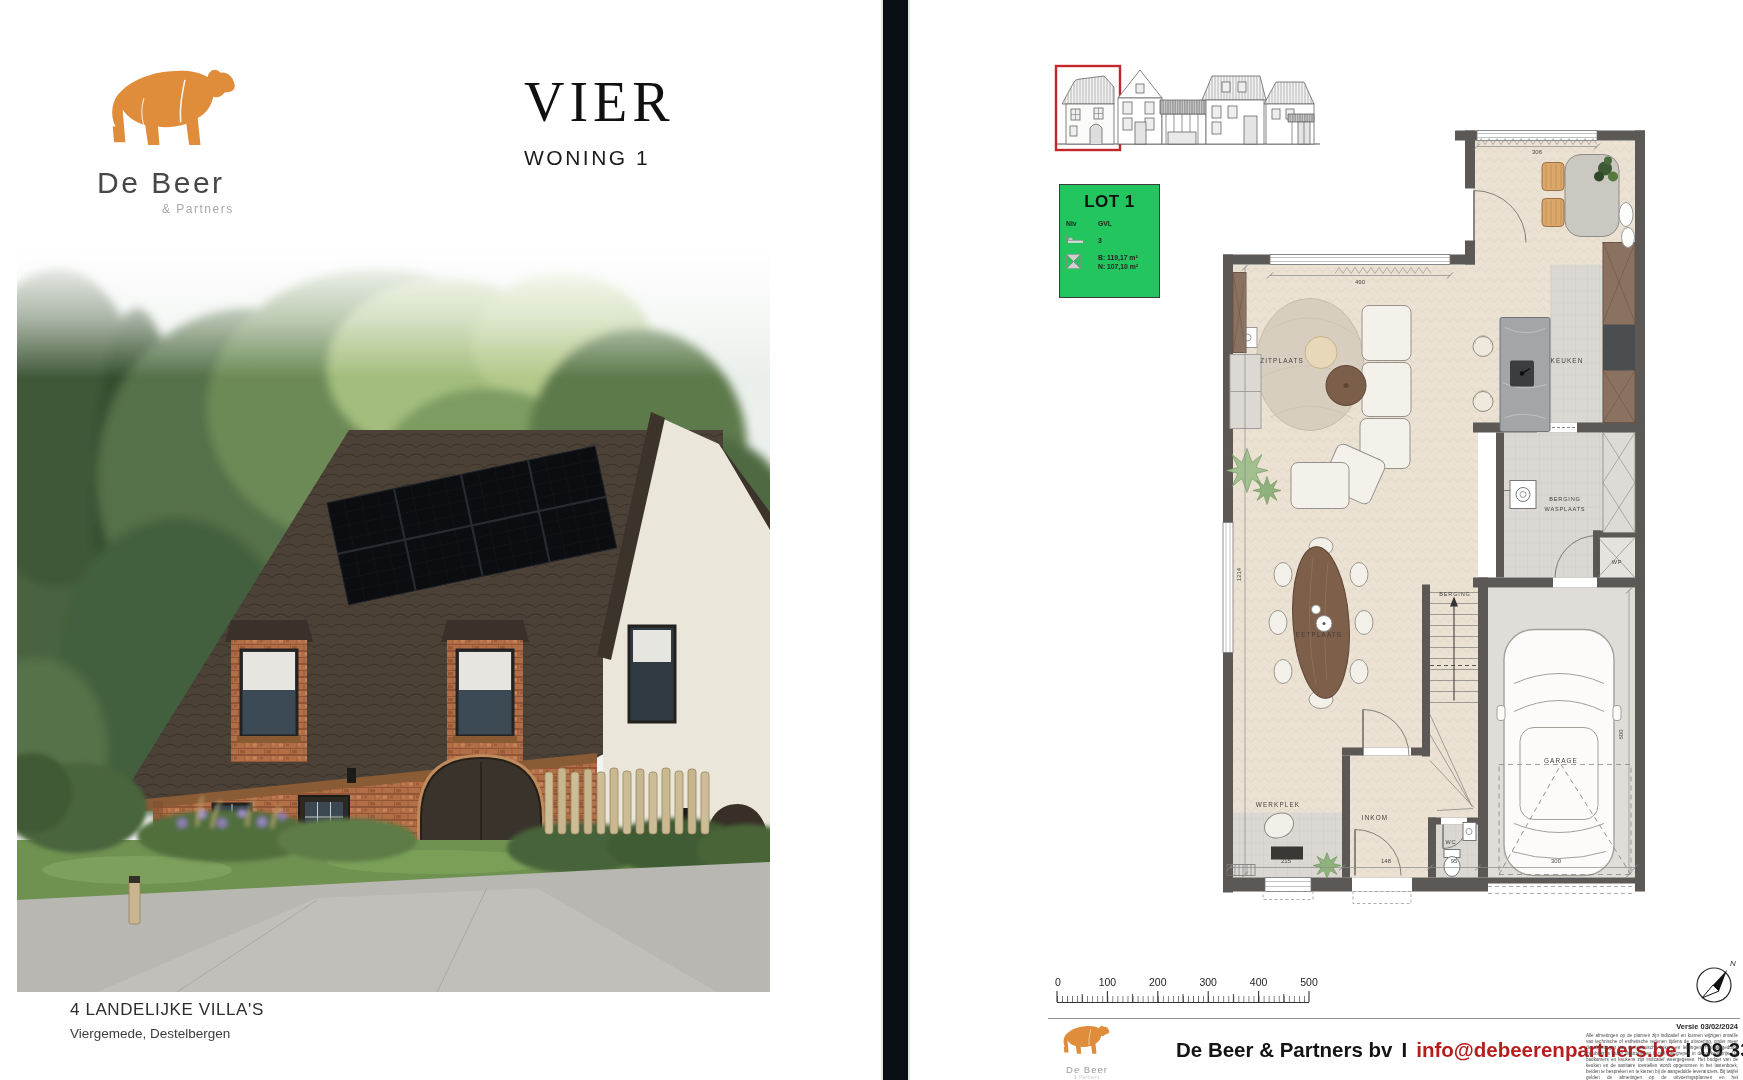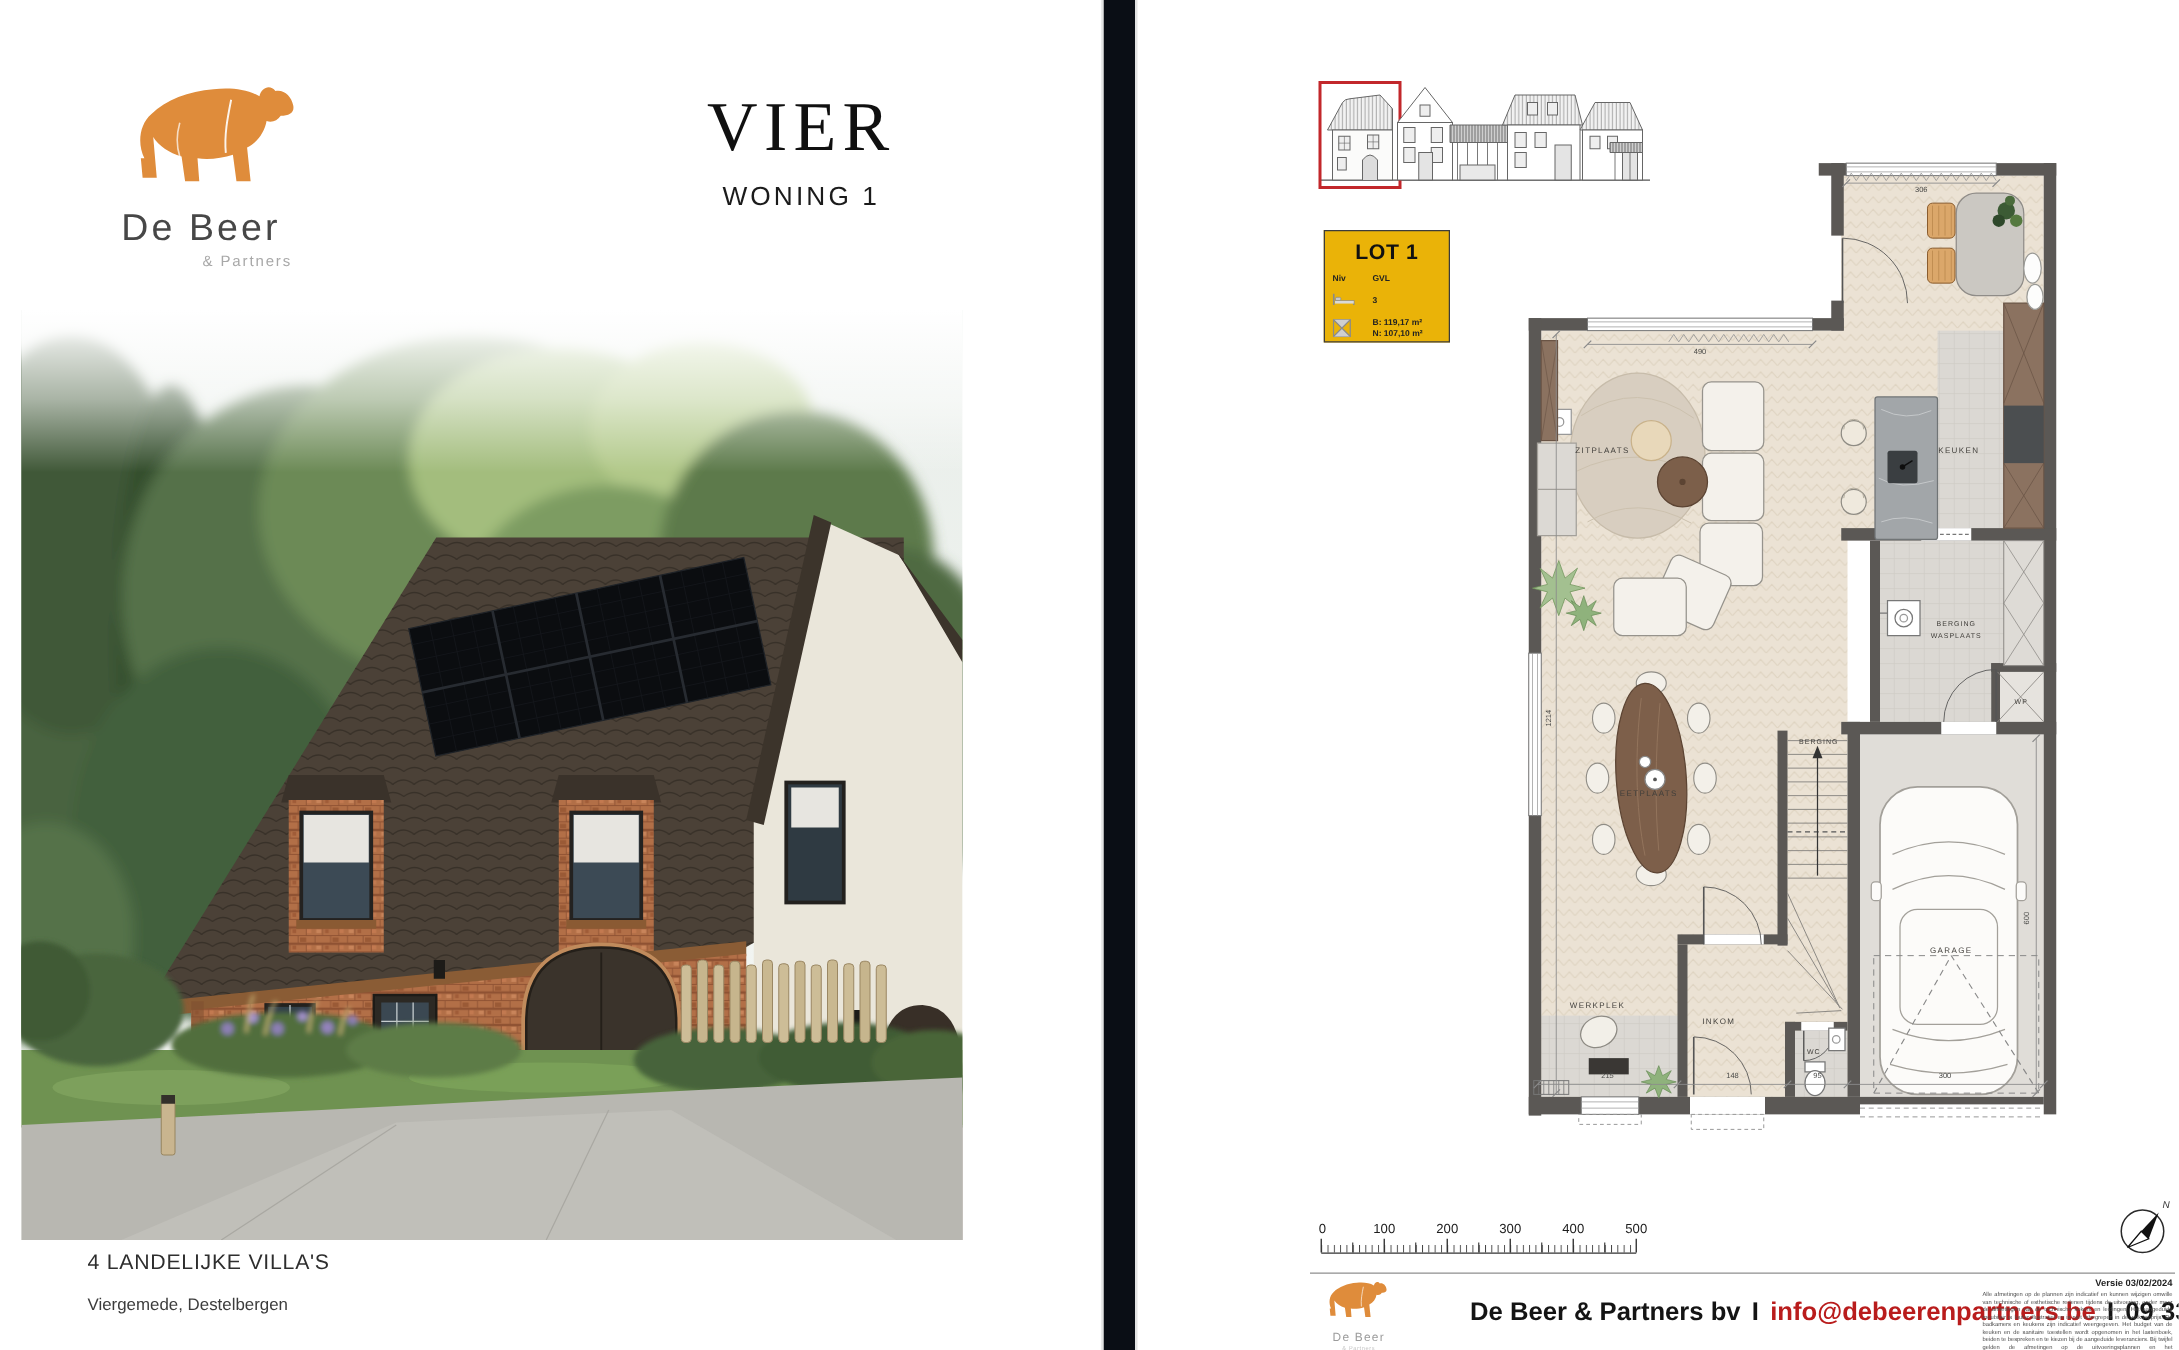--- a/index.html
+++ b/index.html
@@ -2,31 +2,31 @@
 <html><head>
 <meta charset="utf-8">
 <style>
   html,body{margin:0;padding:0;background:#fff;overflow:hidden}
   body{font-family:"Liberation Sans",sans-serif}
   #page{position:relative;width:1743px;height:1080px;background:#fff;overflow:hidden}
   .abs{position:absolute}
   
   #brand-text{left:97px;top:166px;font-size:30px;font-weight:300;letter-spacing:2.5px;color:#474747}
   #brand-sub{left:162px;top:202px;font-size:12px;letter-spacing:1.5px;color:#a8a8a8}
-  #title-block{left:549px;top:74px;width:184px;text-align:center}
+  #title-block{left:524px;top:74px;width:184px;}
   #title-main{font-family:"Liberation Serif",serif;font-size:56px;letter-spacing:5px;color:#101010;font-weight:500;line-height:1}
   #title-sub{font-size:21px;letter-spacing:2.5px;color:#1b1b1b;margin-top:16px}
   #caption{left:70px;top:1000px;color:#2e2e2e}
   #caption .l1{font-size:17px;letter-spacing:.6px}
-  #caption .l2{font-size:13.5px;color:#3c3c3c;margin-top:16px}
+  #caption .l2{font-size:13.5px;color:#3c3c3c;margin-top:6px}
   
   #divider{left:881px;top:0;width:29px;height:1080px;background:#e3e3e3}
   #divider .bar{position:absolute;left:2px;top:0;width:25px;height:1080px;background:#0a0e15}
   
-  #lot-box{left:1059px;top:184px;width:101px;height:90px;border:1.6px solid #3c3c3c;box-sizing:border-box;background:#eab308;padding:5px 6px}
+  #lot-box{left:1059px;top:184px;width:101px;height:114px;border:1.6px solid #3c3c3c;box-sizing:border-box;background:#22c55e;padding:5px 6px}
   .lot-title{font-size:17px;font-weight:700;text-align:center;letter-spacing:.5px;color:#111;margin-top:2px}
   .lot-grid{margin-top:8px;display:grid;grid-template-columns:32px 1fr;row-gap:7px;align-items:center;font-size:6.8px;font-weight:700;color:#222}
   .lot-val{line-height:1.35}
   
   #footer-line{left:1048px;top:1018px;width:692px;height:1px;background:#8f8f8f}
   #footer-logo{left:1050px;top:1022px;width:74px;text-align:center}
   #footer-logo .mini-brand{font-size:9.5px;color:#9c9c9c;letter-spacing:1px;margin-top:0}
   #footer-logo .mini-sub{font-size:4.5px;color:#c6c6c6;letter-spacing:.5px}
   #footer-text{left:1176px;top:1038px;font-size:20.5px;font-weight:700;color:#141414;white-space:nowrap}
   #footer-text .sep{margin:0 9px}

